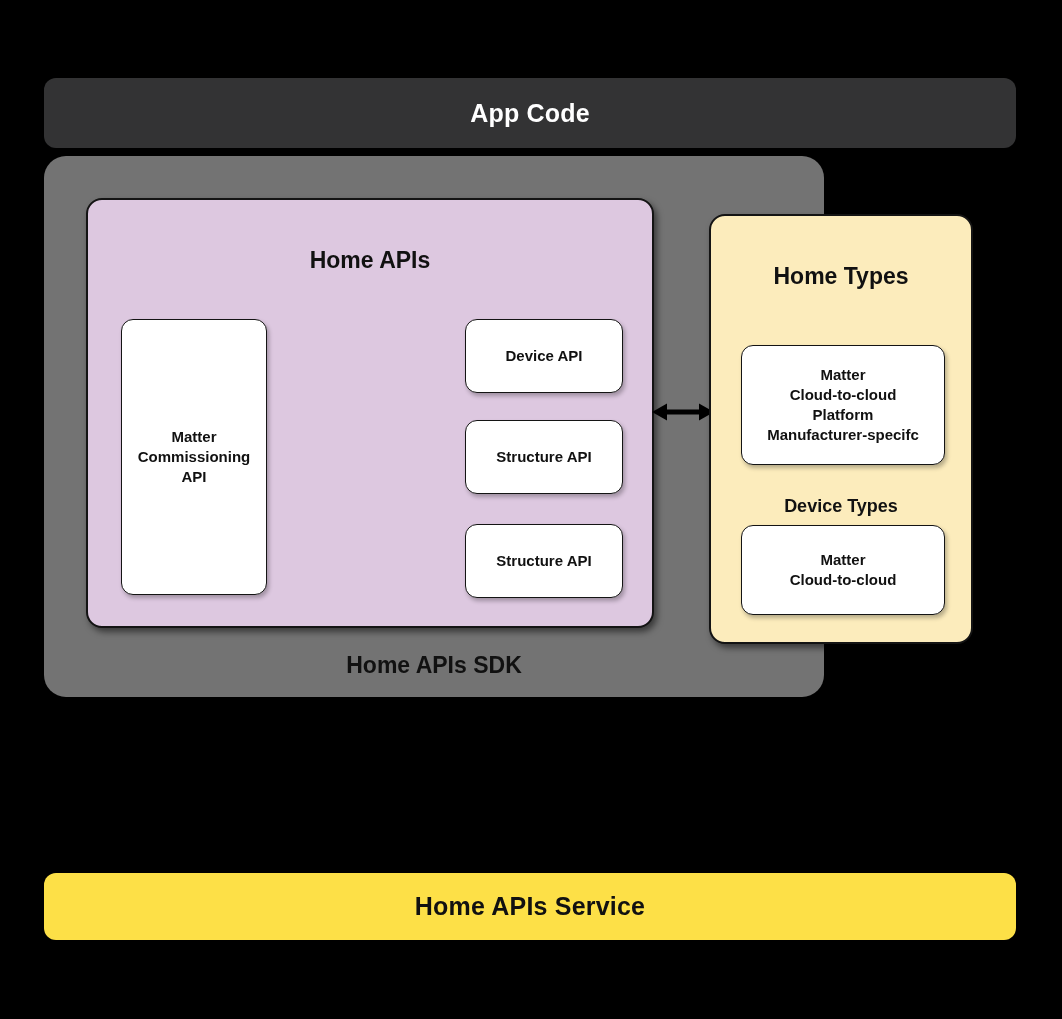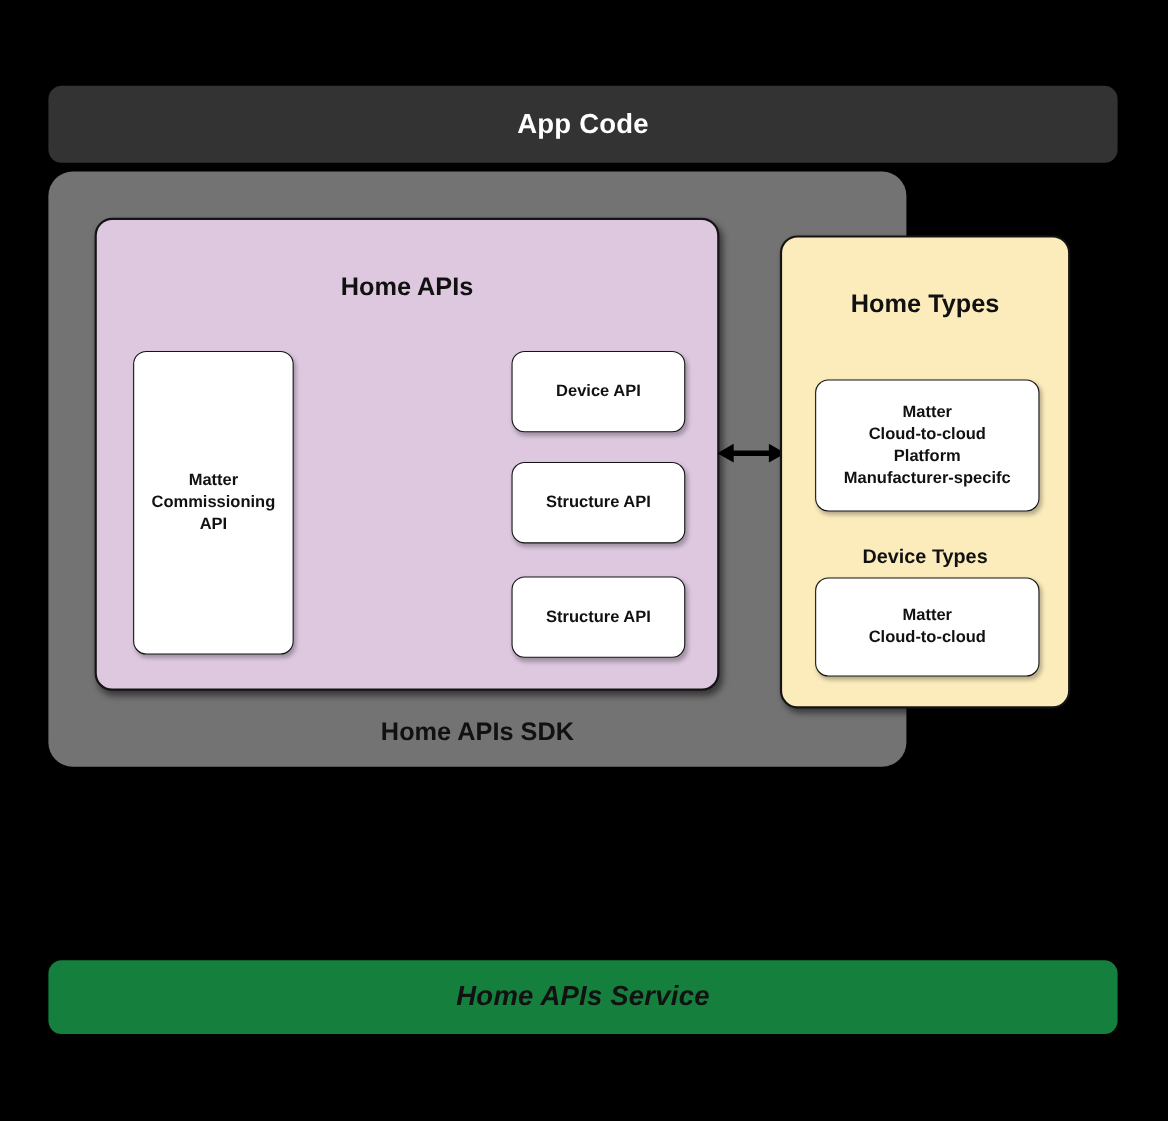--- a/index.html
+++ b/index.html
@@ -28,23 +28,22 @@
   }
   #app-code-bar {
     top: 78px;
     height: 70px;
     background: #333334;
     color: #ffffff;
   }
   #service-bar {
     top: 873px;
     height: 67px;
-    background: #15803d;
+    background: #fde047;
     color: #111111;
-    font-style: italic;
   }
   #sdk-container {
     position: absolute;
     left: 44px;
     top: 156px;
     width: 780px;
     height: 541px;
     background: #737373;
     border-radius: 22px;
   }

